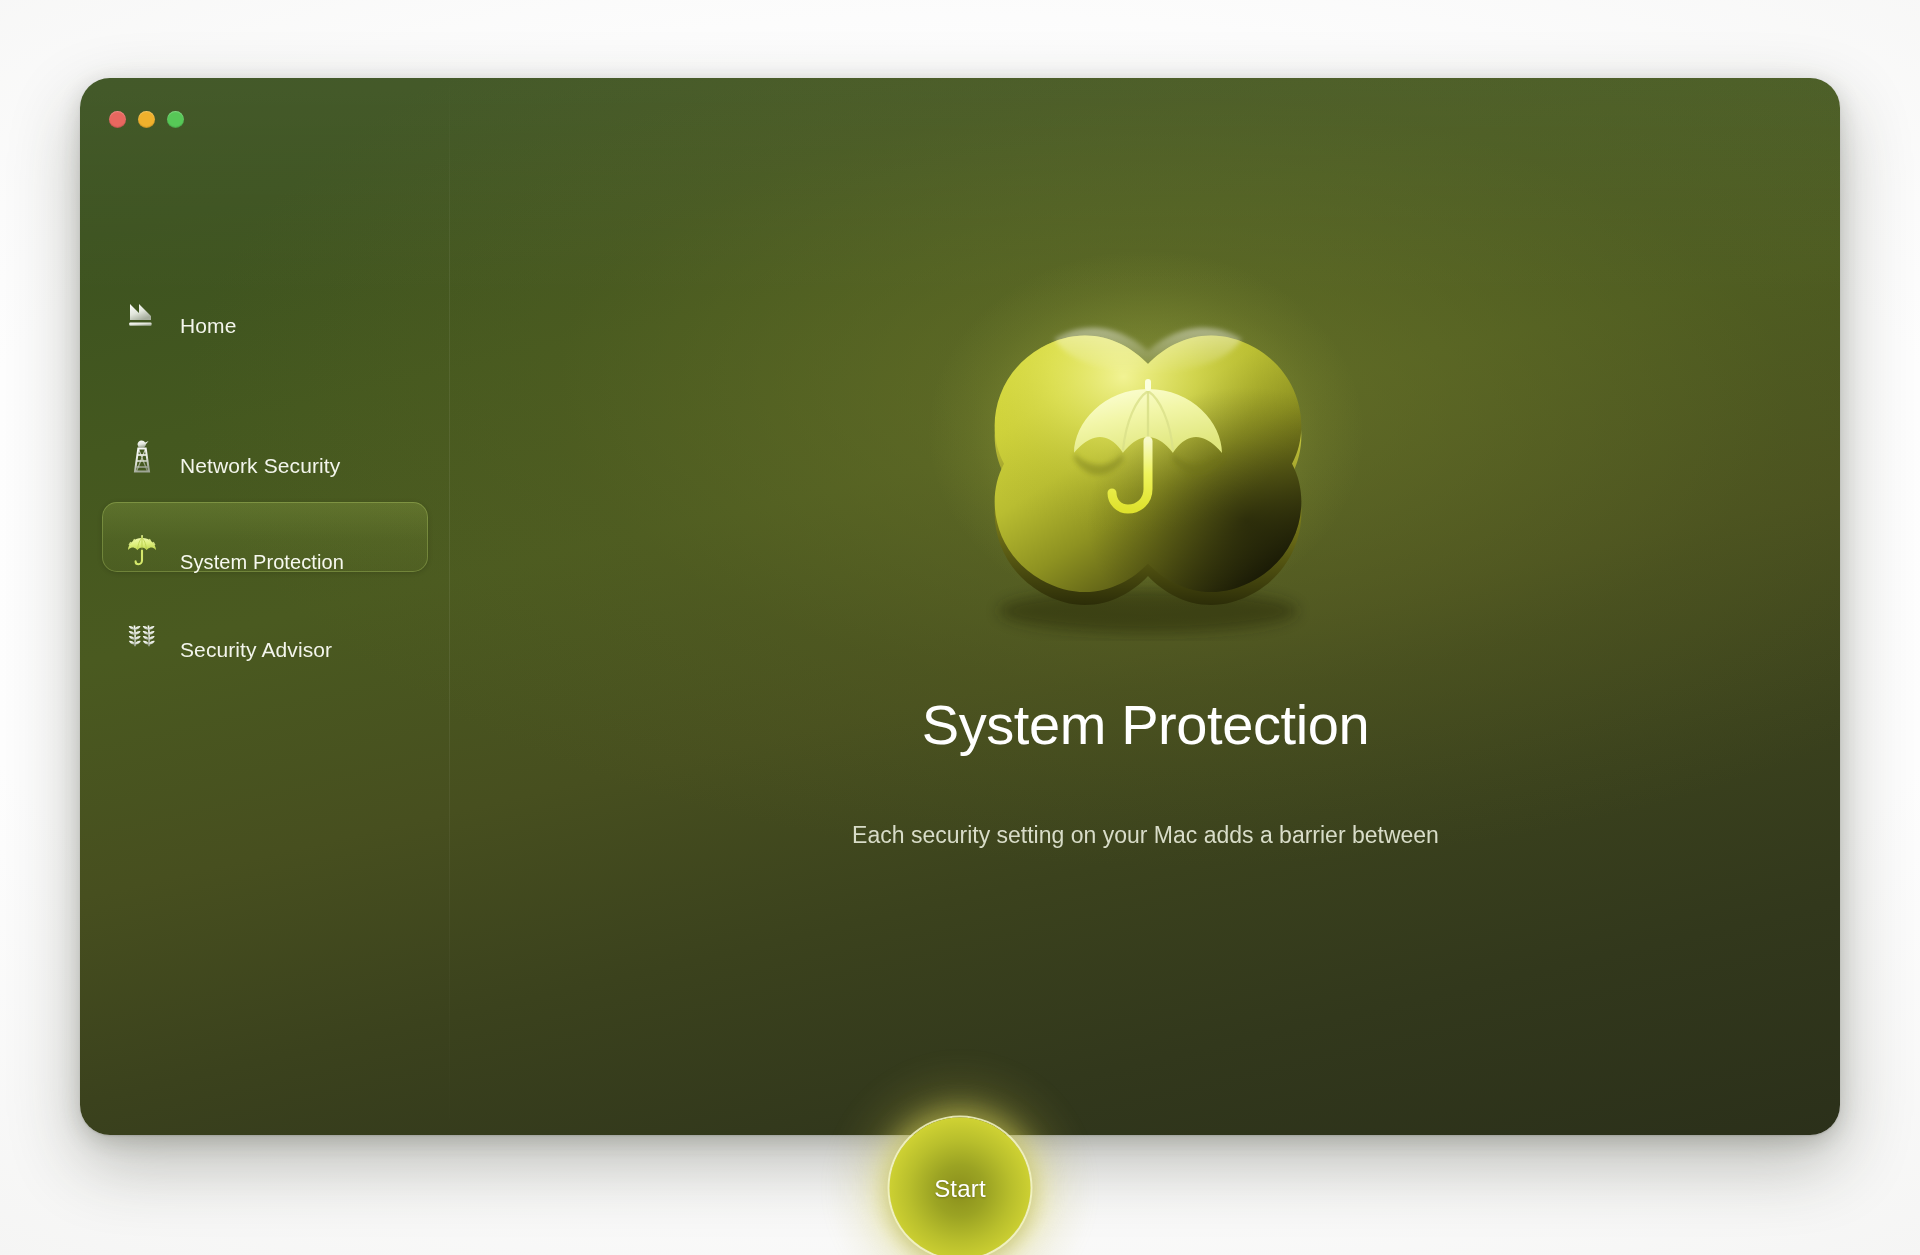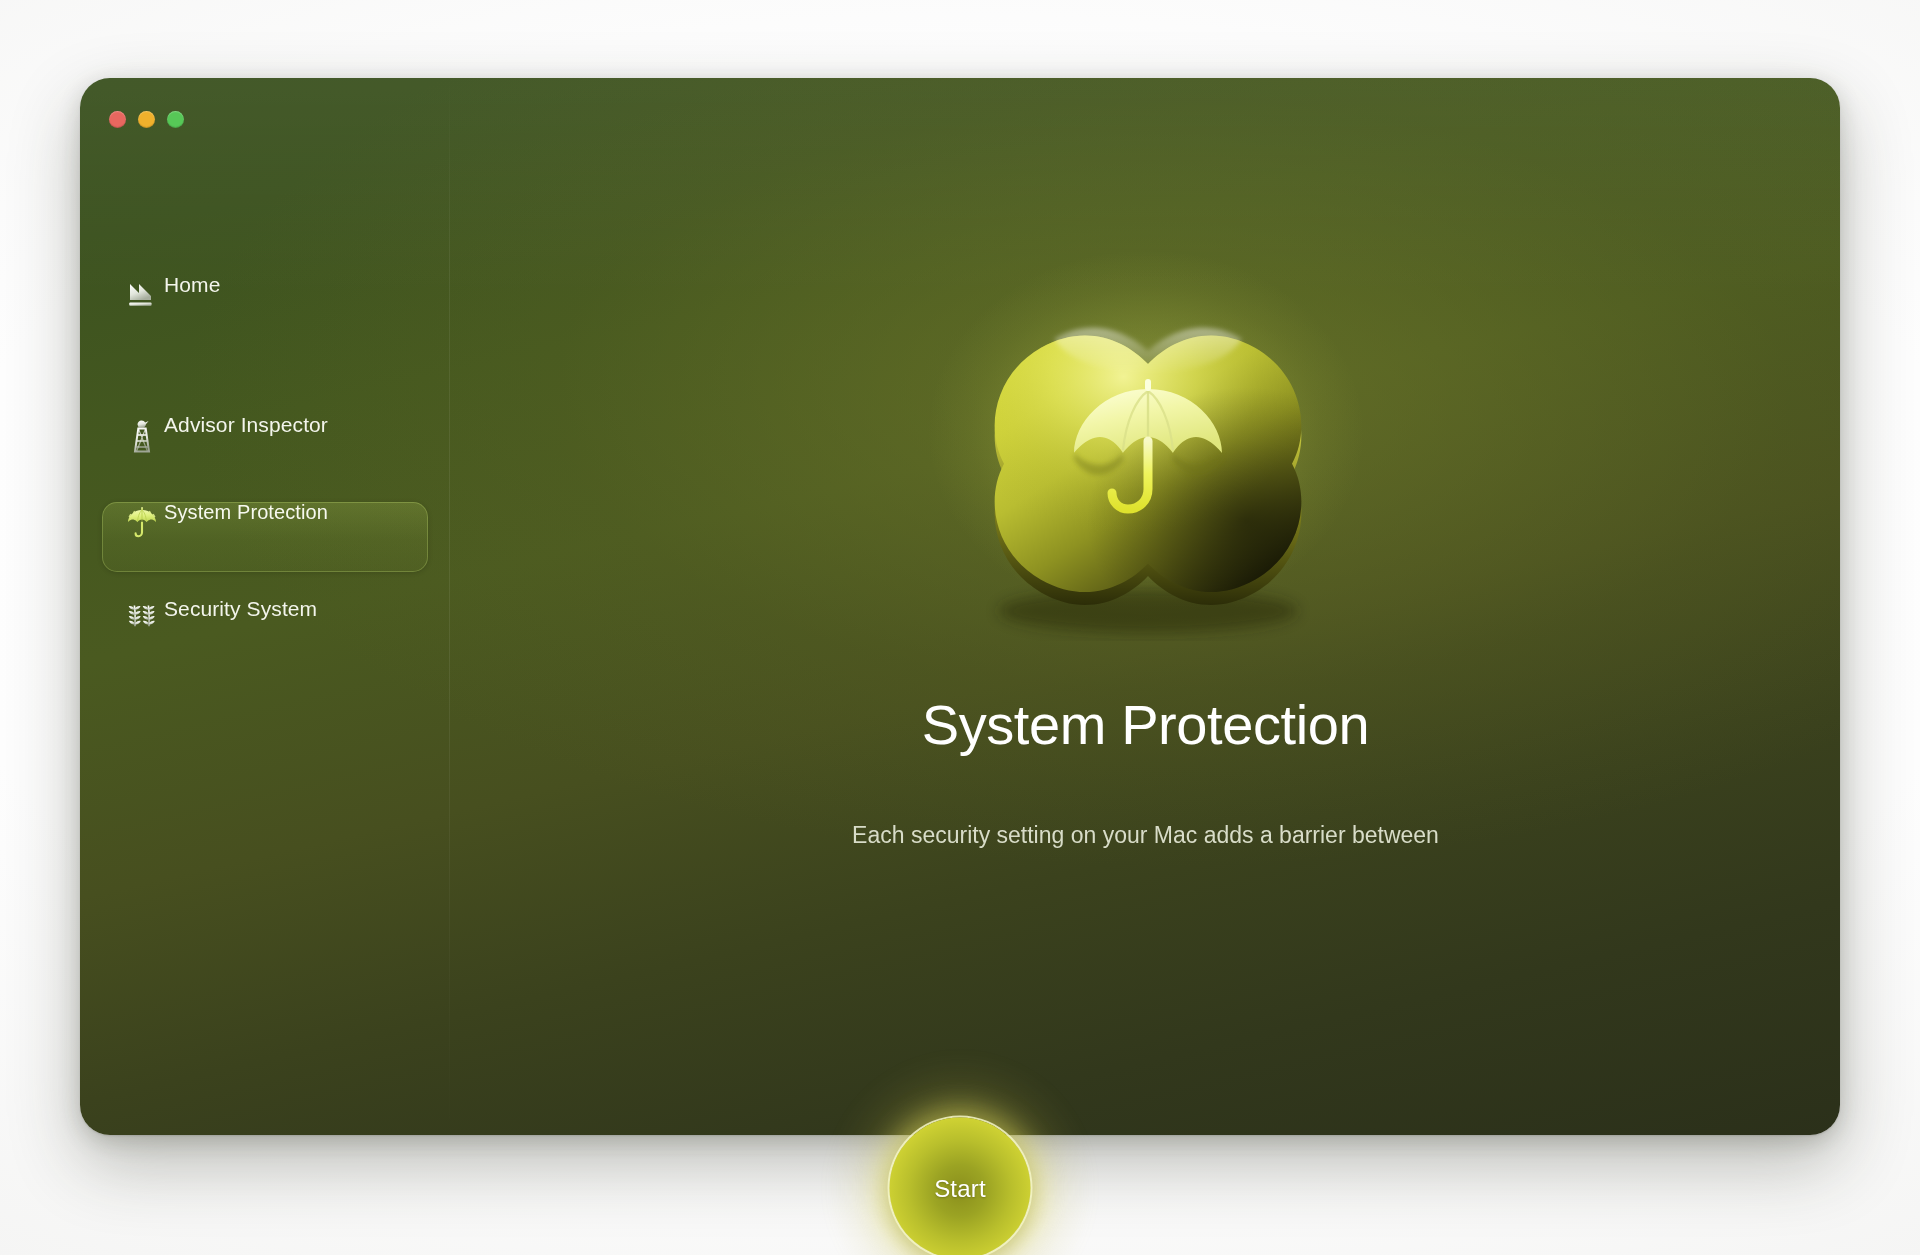--- a/index.html
+++ b/index.html
@@ -98,27 +98,27 @@
       rgba(255,255,255,0.00) 0%,
       rgba(255,255,255,0.065) 18%,
       rgba(255,255,255,0.075) 55%,
       rgba(255,255,255,0.02) 88%,
       rgba(255,255,255,0.00) 100%);
   }
 
   .nav-item {
     position: relative;
     display: flex;
-    align-items: flex-start;
+    align-items: flex-end;
     height: 62px;
     margin: 0 22px;
     padding-left: 20px;
     border-radius: 15px;
     box-sizing: border-box;
-    gap: 2px;
+    gap: 18px;
   }
   .nav-spacer { height: 26px; }
 
   .nav-item.selected {
     background:
       linear-gradient(180deg, rgba(206,232,106,0.175) 0%, rgba(170,196,80,0.085) 55%, rgba(150,172,70,0.055) 100%);
     box-shadow:
       inset 0 0 0 1px rgba(214,238,126,0.26),
       0 1px 5px rgba(0,0,0,0.16);
     height: 70px;
@@ -312,21 +312,21 @@
                 <stop offset="58%" stop-color="#e2e6dc"></stop>
                 <stop offset="100%" stop-color="#9ea595"></stop>
               </linearGradient>
             </defs>
             <path d="M11.5 9.5 C11.5 7.1 13.3 5.4 15.6 5.4 C17.2 5.4 18.5 6.2 19.2 7.4 L22.6 6.1 L19.9 9.2 C19.9 11.1 18.2 12.6 15.9 12.6 L12.6 12.6 Z" fill="url(#gTow)"></path>
             <path d="M12.3 13.4 L19.7 13.4 L23 36.5 L9 36.5 Z" fill="none" stroke="url(#gTow)" stroke-width="2"></path>
             <path d="M11.6 20 L20.4 20 M10.9 26 L21.1 26 M10.2 32 L21.8 32" stroke="url(#gTow)" stroke-width="1.7"></path>
             <path d="M12.3 13.4 L21.5 36.5 M19.7 13.4 L10.5 36.5" stroke="url(#gTow)" stroke-width="1.2" opacity="0.75"></path>
           </svg>
         </span>
-        <span class="nav-label">Advisor Inspector</span>
+        <span class="nav-label">Network Security</span>
       </div>
 
       <div class="nav-spacer"></div>
 
       <div class="nav-item selected">
         <span class="nav-icon">
           <svg width="36" height="38" viewBox="0 0 36 38">
             <defs>
               <linearGradient id="gUmb" x1="0" y1="0" x2="0.2" y2="1">
                 <stop offset="0%" stop-color="#f2fab4"></stop>
@@ -374,21 +374,21 @@
               <path d="M12.8 7.2 C15 5.2 16.9 4.7 18.5 5.3 C17.8 7.2 15.9 8.6 12.8 9.0 Z"></path>
               <path d="M12.4 12.1 C10.2 10.1 8.3 9.6 6.7 10.2 C7.4 12.1 9.3 13.5 12.4 13.9 Z"></path>
               <path d="M12.9 12.1 C15.1 10.1 17 9.6 18.6 10.2 C17.9 12.1 16 13.5 12.9 13.9 Z"></path>
               <path d="M12.5 17.1 C10.3 15.1 8.4 14.6 6.8 15.2 C7.5 17.1 9.4 18.5 12.5 18.9 Z"></path>
               <path d="M13 17.1 C15.2 15.1 17.1 14.6 18.7 15.2 C18 17.1 16.1 18.5 13 18.9 Z"></path>
               <path d="M12.6 22 C10.4 20 8.5 19.5 6.9 20.1 C7.6 22 9.5 23.4 12.6 23.8 Z"></path>
               <path d="M13.1 22 C15.3 20 17.2 19.5 18.8 20.1 C18.1 22 16.2 23.4 13.1 23.8 Z"></path>
             </g>
           </svg>
         </span>
-        <span class="nav-label">Security System</span>
+        <span class="nav-label">Security Advisor</span>
       </div>
     </nav>
 
     <main id="main">
 
       <div id="hero-icon-wrap">
         <div id="hero-glow"></div>
         <svg width="440" height="360" viewBox="0 0 440 360">
           <defs>
             <linearGradient id="blobBody" x1="0.12" y1="0.02" x2="0.88" y2="1">

